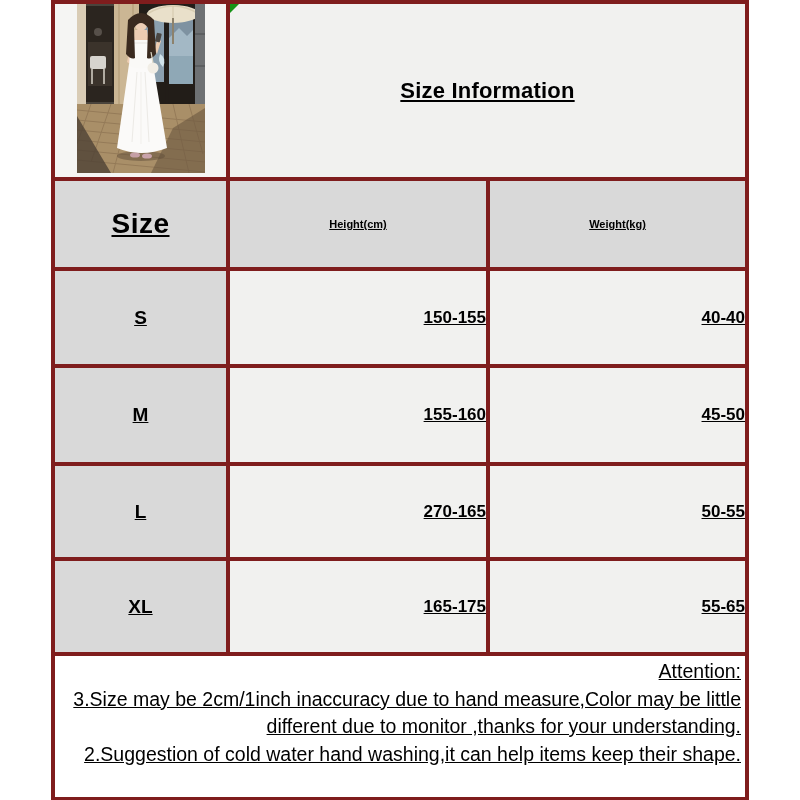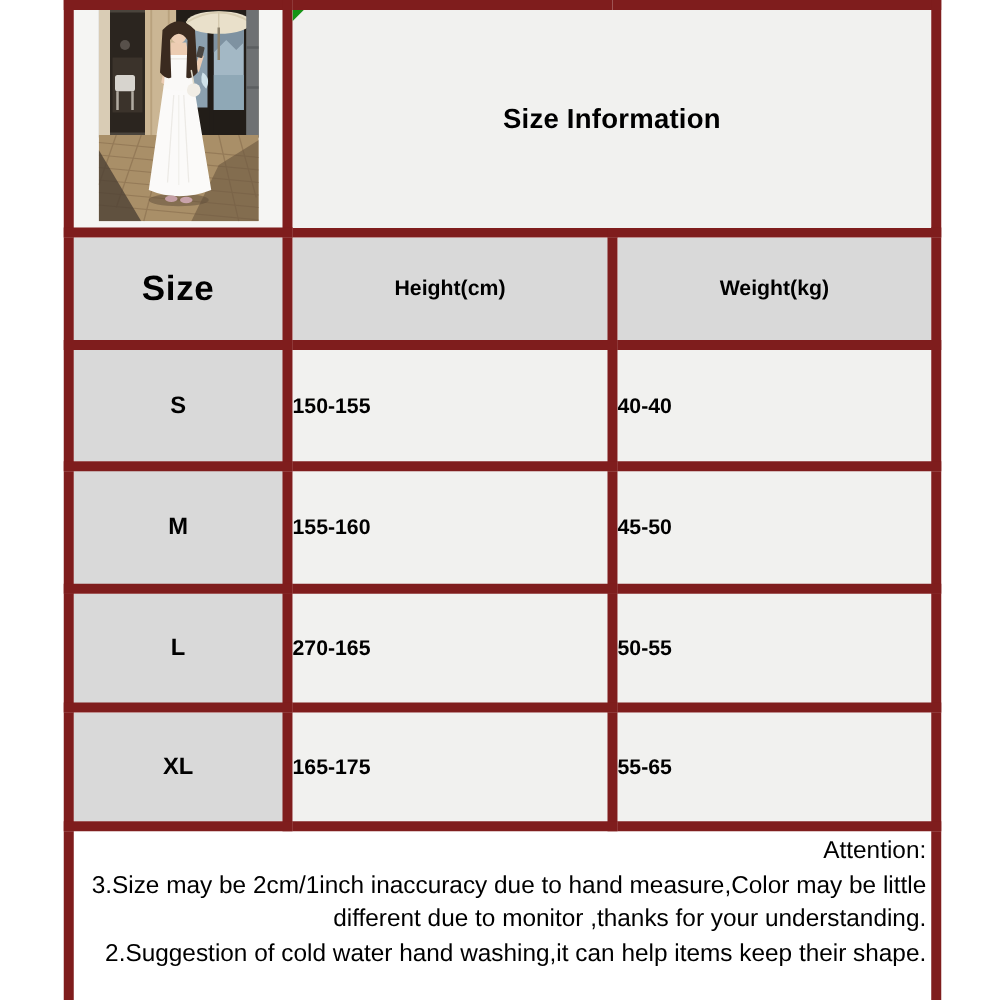--- a/index.html
+++ b/index.html
@@ -16,22 +16,23 @@
 
   table.size-table {
     position: absolute;
     left: 51px;
     top: 0;
     border-collapse: collapse;
     table-layout: fixed;
     border: 3px solid #1c1c1c;
   }
   .size-table td, .size-table th {
-    border: 8px solid #7f1d1d;
+    border: 4px solid #7f1d1d;
     overflow: hidden;
+    text-decoration: underline;
   }
 
   
   td.photo-cell {
     background: #f5f5f3;
     text-align: center;
     vertical-align: middle;
     padding: 0;
   }
 
@@ -52,39 +53,39 @@
     width: 0;
     height: 0;
     border-top: 9px solid #169416;
     border-right: 9px solid transparent;
   }
 
   
   th.col-header {
     background: #d9d9d9;
     font-weight: bold;
-    font-size: 17px;
+    font-size: 11px;
     text-align: center;
     vertical-align: middle;
   }
   th.col-header.size-label { font-size: 28px; letter-spacing: 0.5px; }
 
   
   td.size-cell {
     background: #d9d9d9;
     font-weight: bold;
     font-size: 19px;
     text-align: center;
     vertical-align: middle;
   }
   td.data-cell {
     background: #f1f1ef;
     font-weight: bold;
     font-size: 17px;
-    text-align: left;
+    text-align: right;
     vertical-align: middle;
   }
 
   
   td.attention-cell {
     background: #ffffff;
     vertical-align: top;
     text-align: right;
     padding: 2px 4px 0 4px;
     font-size: 19.5px;

